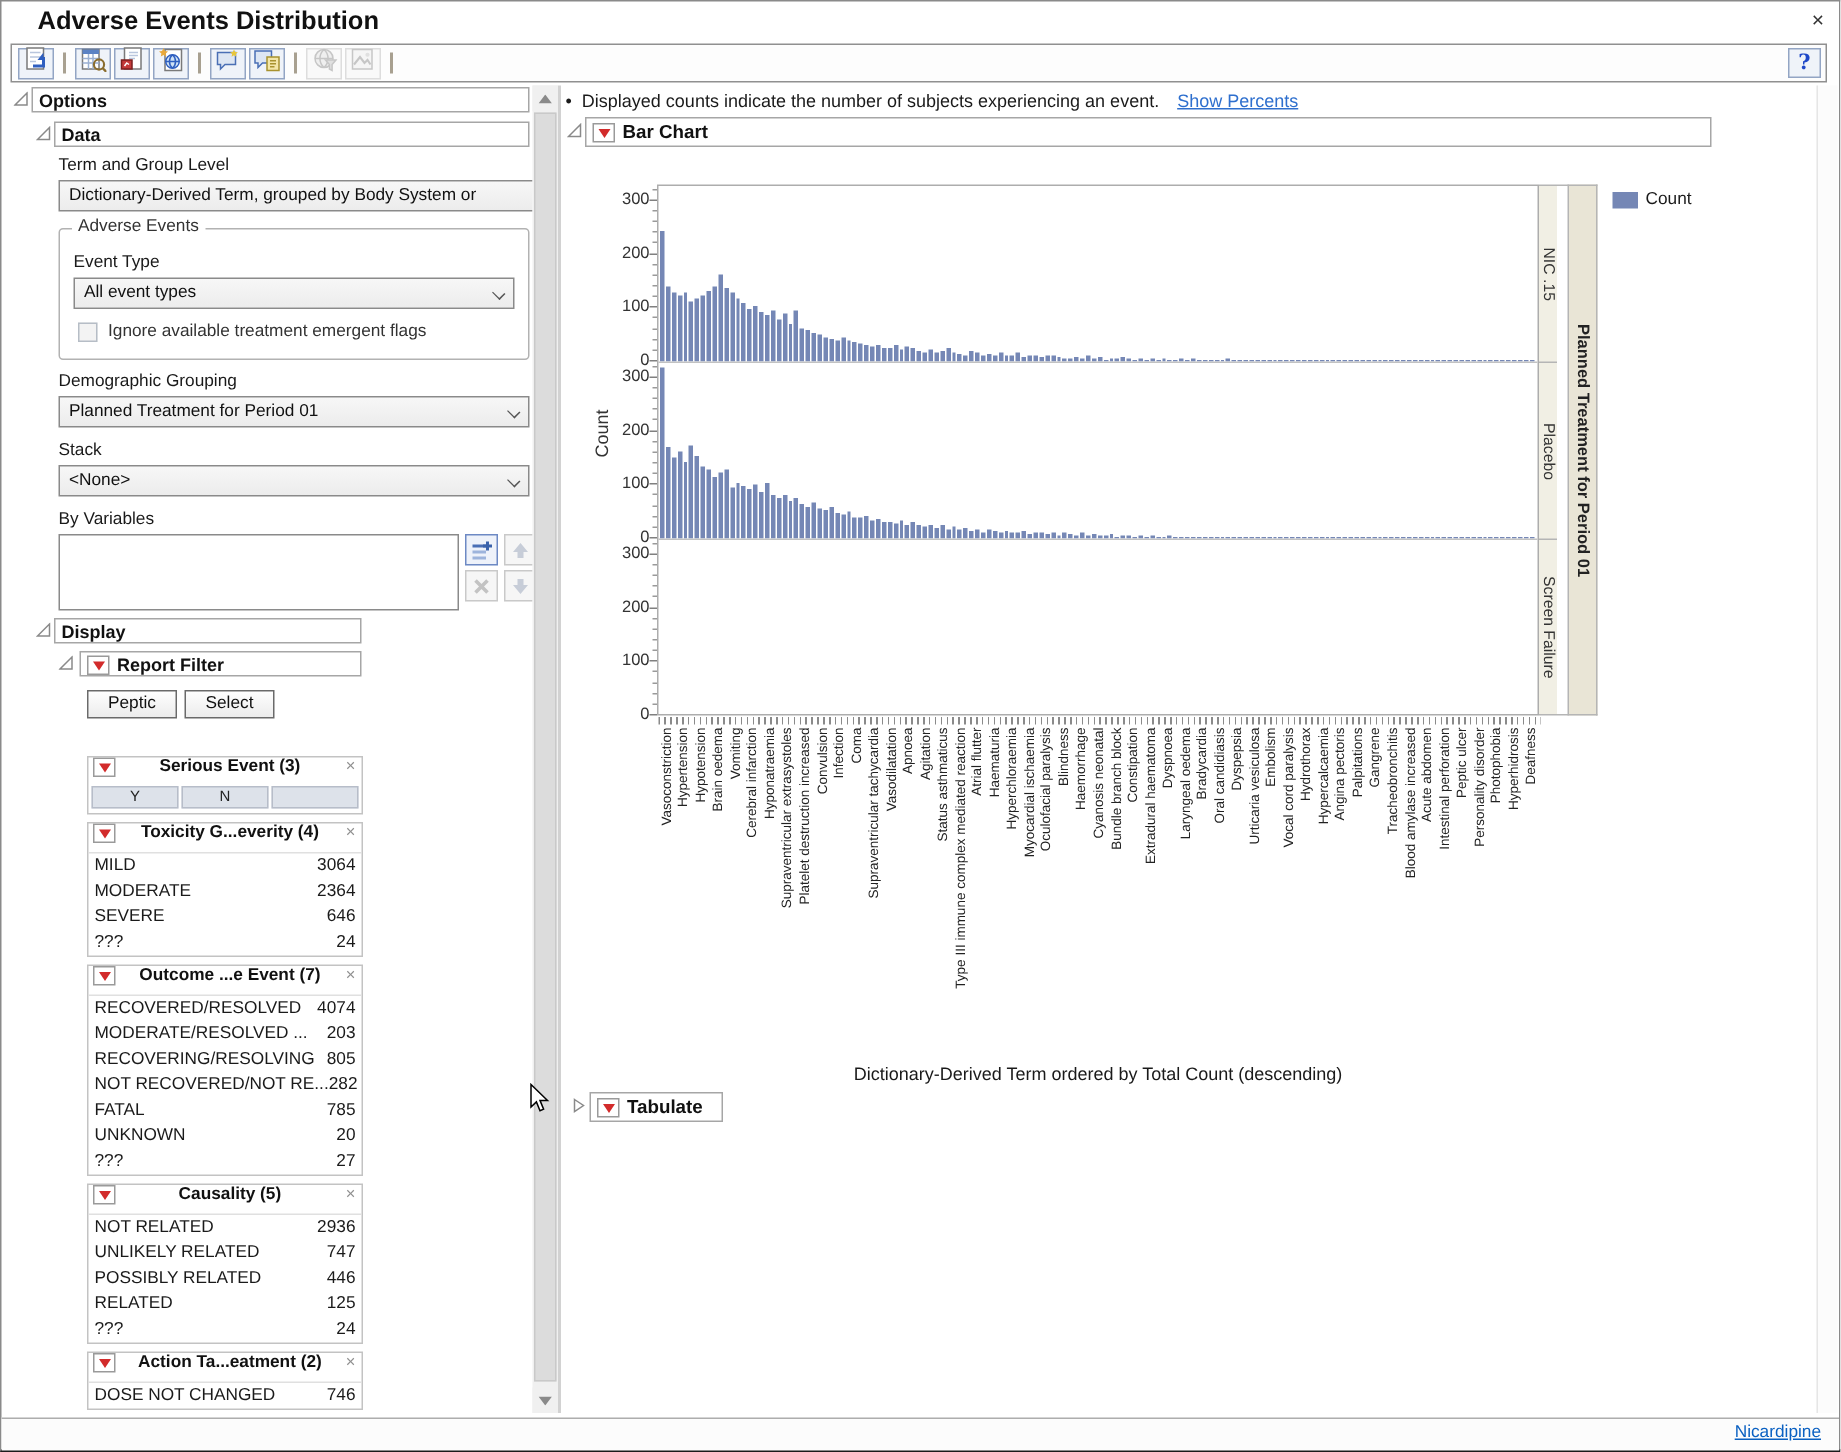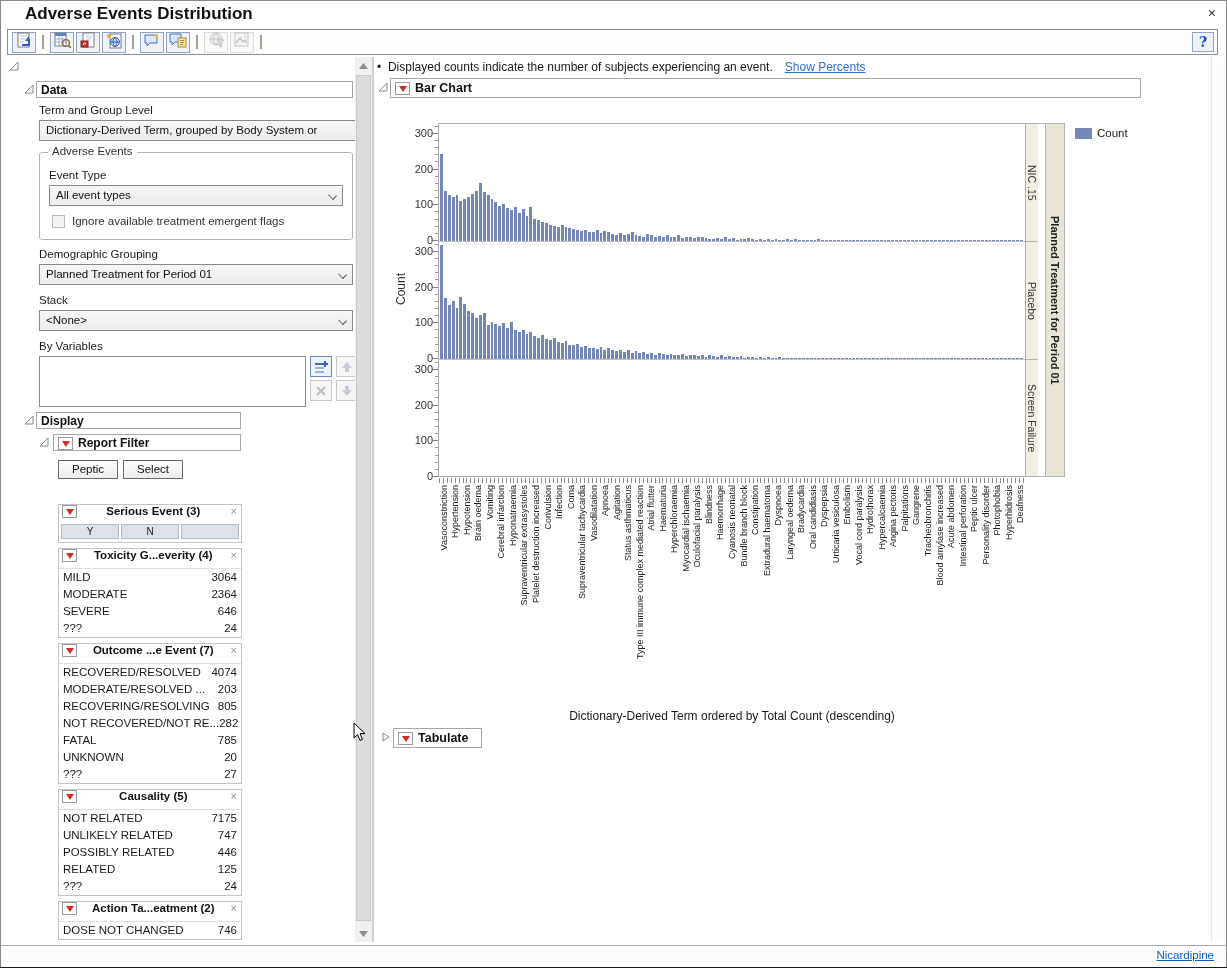--- a/index.html
+++ b/index.html
@@ -154,20 +154,21 @@
             <circle cx="11" cy="4.5" r="1.4" fill="#c9c9c9"></circle>
           </svg></span>
       </span>
       <span class="tb-sep"></span>
     </div>
 
   <div id="sidebar">
     <svg class="tri-open" style="left:3px;top:4px" viewBox="0 0 10 10">
         <path d="M1 9 H9 V1 Z" fill="none" stroke="#8a8a8a"></path>
       </svg>
+    <div class="hdrbox" style="left:15px;top:1px;width:332px">Options</div>
 
     <svg class="tri-open" style="left:18px;top:27px" viewBox="0 0 10 10">
         <path d="M1 9 H9 V1 Z" fill="none" stroke="#8a8a8a"></path>
       </svg>
     <div class="hdrbox" style="left:30px;top:24px;width:317px">Data</div>
 
     <div class="lbl" style="left:33px;top:47px">Term and Group Level</div>
     <div class="combo" style="left:33px;top:63px;width:336px">
       <span>Dictionary-Derived Term, grouped by Body System or </span>
       <span class="chev"></span>
@@ -325,21 +326,21 @@
           <div class="fhead">
             <span class="rtri">
               <i></i>
             </span>
             <span class="ftitle">Causality (5)</span>
             <span class="fclose">×</span>
           </div>
           <div class="flist">
             <div class="frow">
               <span class="flab">NOT RELATED</span>
-              <span class="fval">7175</span>
+              <span class="fval">2936</span>
             </div>
             <div class="frow">
               <span class="flab">UNLIKELY RELATED</span>
               <span class="fval">747</span>
             </div>
             <div class="frow">
               <span class="flab">POSSIBLY RELATED</span>
               <span class="fval">446</span>
             </div>
             <div class="frow">

